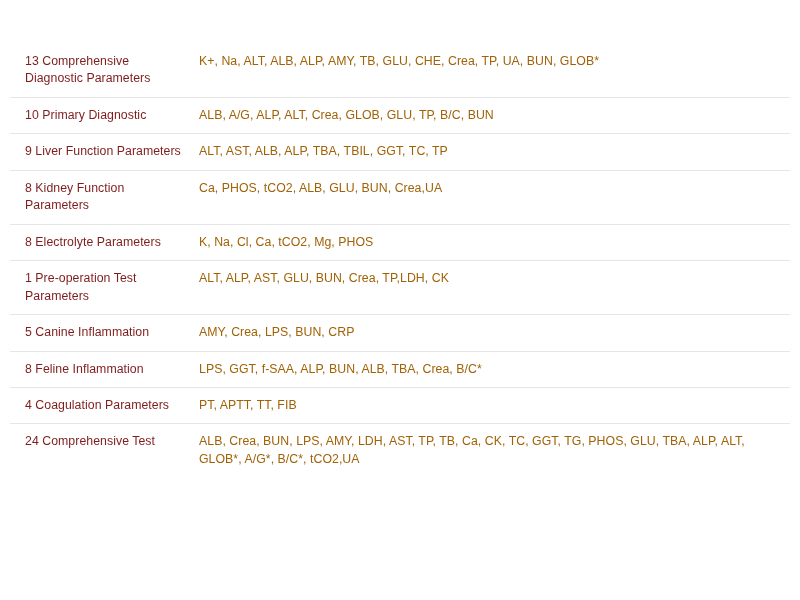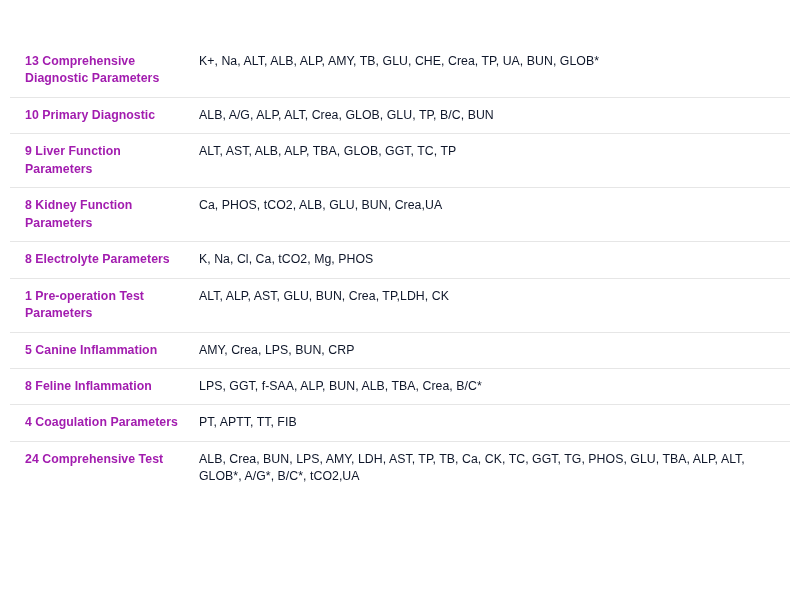--- a/index.html
+++ b/index.html
@@ -35,51 +35,51 @@
   td {
     vertical-align: top;
     padding: 9px 0 9px 0;
     line-height: 1.42;
   }
   td.panel-name {
     width: 160px;
     padding-left: 15px;
     padding-right: 8px;
     font-size: 12.3px;
-    font-weight: bold;
-    color: #a21caf;
+    font-weight: normal;
+    color: #7f1d1d;
     letter-spacing: 0.05px;
   }
   td.panel-params {
     padding-left: 6px;
     padding-right: 10px;
     font-size: 12.3px;
     font-weight: normal;
-    color: #0f172a;
+    color: #a16207;
     letter-spacing: 0.05px;
     word-break: break-word;
   }
 </style>
 </head>
 <body>
 
 <div class="sheet">
   <table class="panel-table">
     <tbody>
         <tr>
           <td class="panel-name">13 Comprehensive Diagnostic Parameters</td>
           <td class="panel-params">K+, Na, ALT, ALB, ALP, AMY, TB, GLU, CHE, Crea, TP, UA, BUN, GLOB*</td>
         </tr>
         <tr>
           <td class="panel-name">10 Primary Diagnostic</td>
           <td class="panel-params">ALB, A/G, ALP, ALT, Crea, GLOB, GLU, TP, B/C, BUN</td>
         </tr>
         <tr>
           <td class="panel-name">9 Liver Function Parameters</td>
-          <td class="panel-params">ALT, AST, ALB, ALP, TBA, GLOB, GGT, TC, TP</td>
+          <td class="panel-params">ALT, AST, ALB, ALP, TBA, TBIL, GGT, TC, TP</td>
         </tr>
         <tr>
           <td class="panel-name">8 Kidney Function Parameters</td>
           <td class="panel-params">Ca, PHOS, tCO2, ALB, GLU, BUN, Crea,UA</td>
         </tr>
         <tr>
           <td class="panel-name">8 Electrolyte Parameters</td>
           <td class="panel-params">K, Na, Cl, Ca, tCO2, Mg, PHOS</td>
         </tr>
         <tr>

